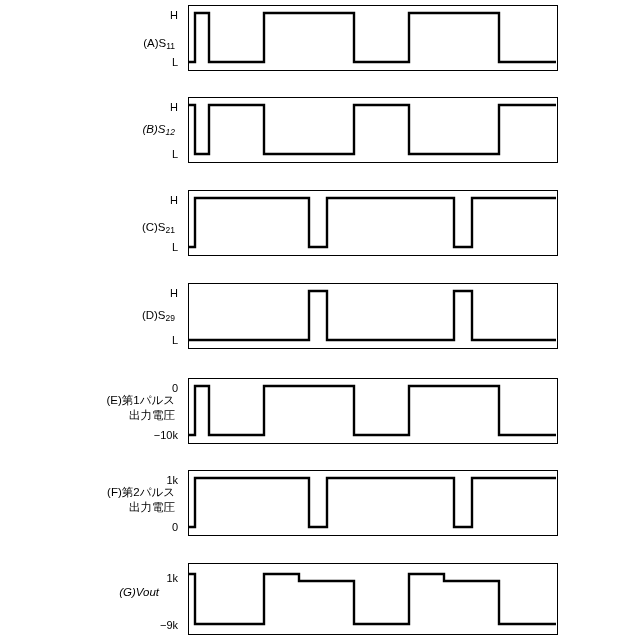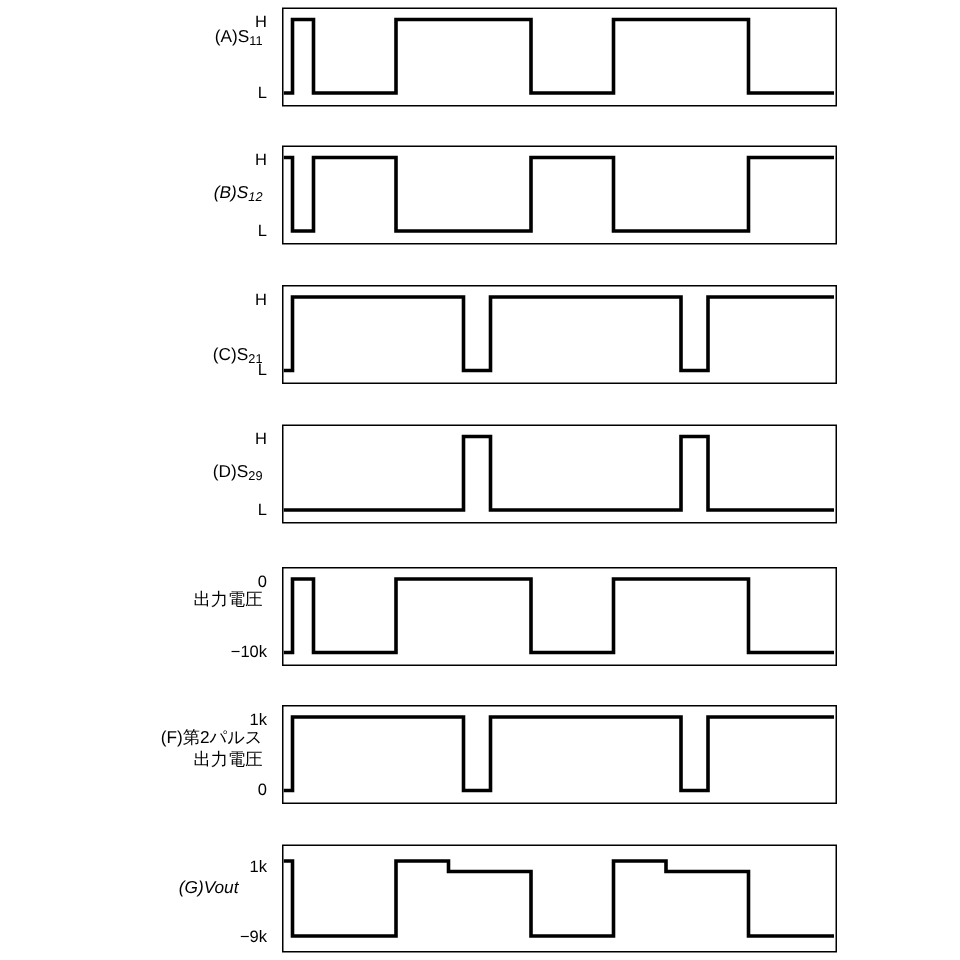--- a/index.html
+++ b/index.html
@@ -47,21 +47,21 @@
   .plot svg {
     display: block;
   }
 </style>
 </head>
 <body>
 
 <div id="sheet">
 
   <div class="row">
-    <div class="label" style="left:30px; top:18px; width:145px;">
+    <div class="label" style="left:30px; top:36px; width:145px;">
       <span>(A)S</span><span class="sub">11</span>
     </div>
     <div class="axislab" style="left:156px; top:10px; width:22px;">H</div>
     <div class="axislab" style="left:156px; top:57px; width:22px;">L</div>
     <div class="plot" style="left:188px; top:5px; width:370px; height:66px;">
       <svg width="367" height="63" viewBox="0 0 367 63">
         <polyline fill="none" stroke="#000" stroke-width="2.4" stroke-linejoin="miter" points="0,56 6,56 6,7 20,7 20,56 75,56 75,7 165,7 165,56 220,56 220,7 310,7 310,56 367,56"></polyline>
       </svg>
     </div>
   </div>
@@ -73,21 +73,21 @@
     <div class="axislab" style="left:156px; top:102px; width:22px;">H</div>
     <div class="axislab" style="left:156px; top:149px; width:22px;">L</div>
     <div class="plot" style="left:188px; top:97px; width:370px; height:66px;">
       <svg width="367" height="63" viewBox="0 0 367 63">
         <polyline fill="none" stroke="#000" stroke-width="2.4" stroke-linejoin="miter" points="0,7 6,7 6,56 20,56 20,7 75,7 75,56 165,56 165,7 220,7 220,56 310,56 310,7 367,7"></polyline>
       </svg>
     </div>
   </div>
 
   <div class="row">
-    <div class="label" style="left:30px; top:230px; width:145px;">
+    <div class="label" style="left:30px; top:220px; width:145px;">
       <span>(C)S</span><span class="sub">21</span>
     </div>
     <div class="axislab" style="left:156px; top:195px; width:22px;">H</div>
     <div class="axislab" style="left:156px; top:242px; width:22px;">L</div>
     <div class="plot" style="left:188px; top:190px; width:370px; height:66px;">
       <svg width="367" height="63" viewBox="0 0 367 63">
         <polyline fill="none" stroke="#000" stroke-width="2.4" stroke-linejoin="miter" points="0,56 6,56 6,7 120,7 120,56 138,56 138,7 265,7 265,56 283,56 283,7 367,7"></polyline>
       </svg>
     </div>
   </div>
@@ -100,20 +100,21 @@
     <div class="axislab" style="left:156px; top:335px; width:22px;">L</div>
     <div class="plot" style="left:188px; top:283px; width:370px; height:66px;">
       <svg width="367" height="63" viewBox="0 0 367 63">
         <polyline fill="none" stroke="#000" stroke-width="2.4" stroke-linejoin="miter" points="0,56 120,56 120,7 138,7 138,56 265,56 265,7 283,7 283,56 367,56"></polyline>
       </svg>
     </div>
   </div>
 
   <div class="row">
     <div class="label" style="left:20px; top:393px; width:155px;">
+      <div>(E)第1パルス</div>
       <div>出力電圧</div>
     </div>
     <div class="axislab" style="left:146px; top:383px; width:32px;">0</div>
     <div class="axislab" style="left:126px; top:430px; width:52px;">−10k</div>
     <div class="plot" style="left:188px; top:378px; width:370px; height:66px;">
       <svg width="367" height="63" viewBox="0 0 367 63">
         <polyline fill="none" stroke="#000" stroke-width="2.4" stroke-linejoin="miter" points="0,56 6,56 6,7 20,7 20,56 75,56 75,7 165,7 165,56 220,56 220,7 310,7 310,56 367,56"></polyline>
       </svg>
     </div>
   </div>

